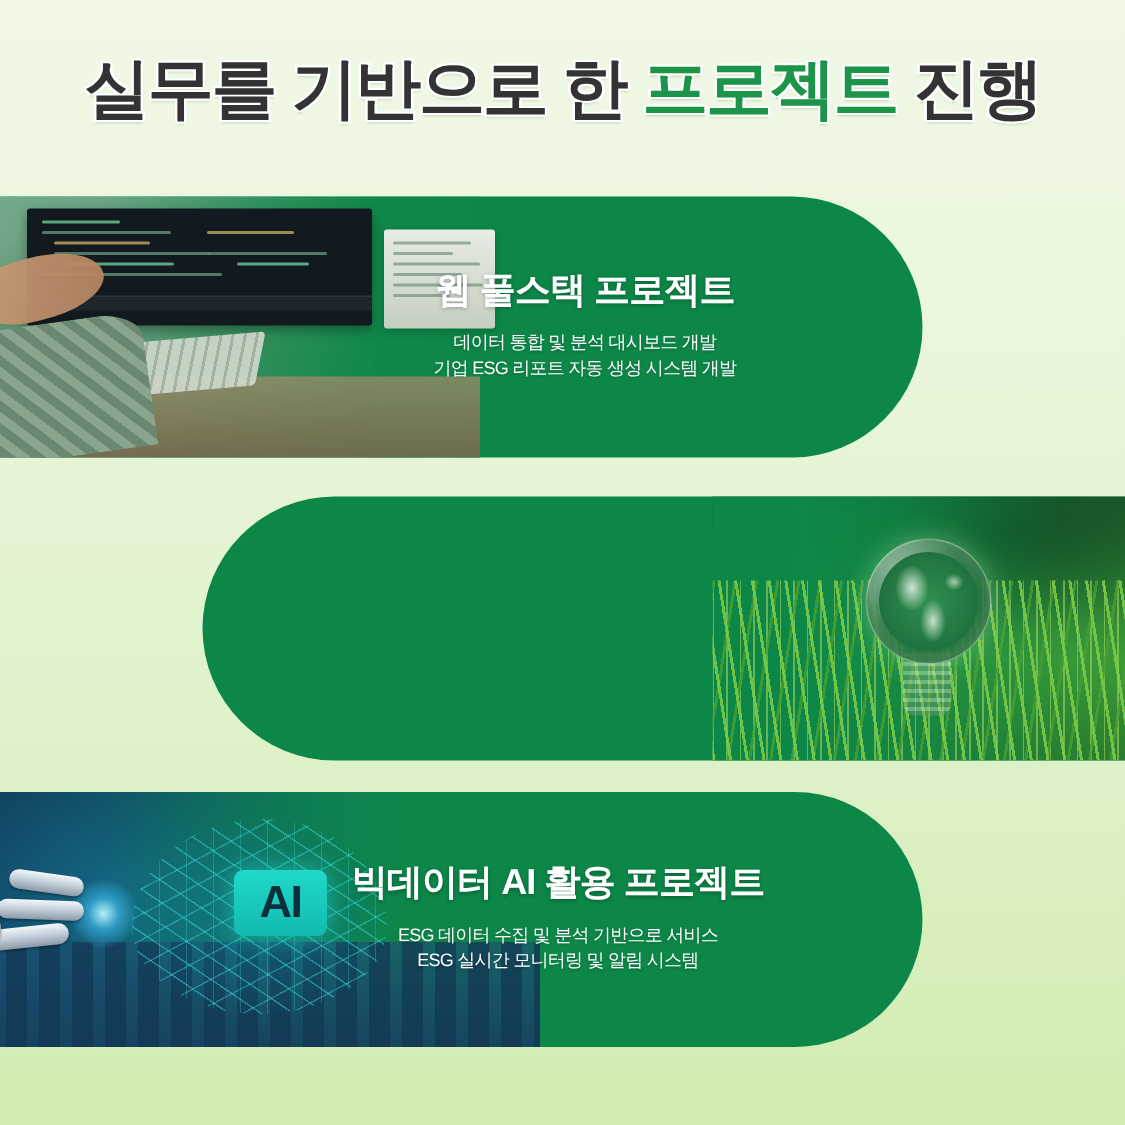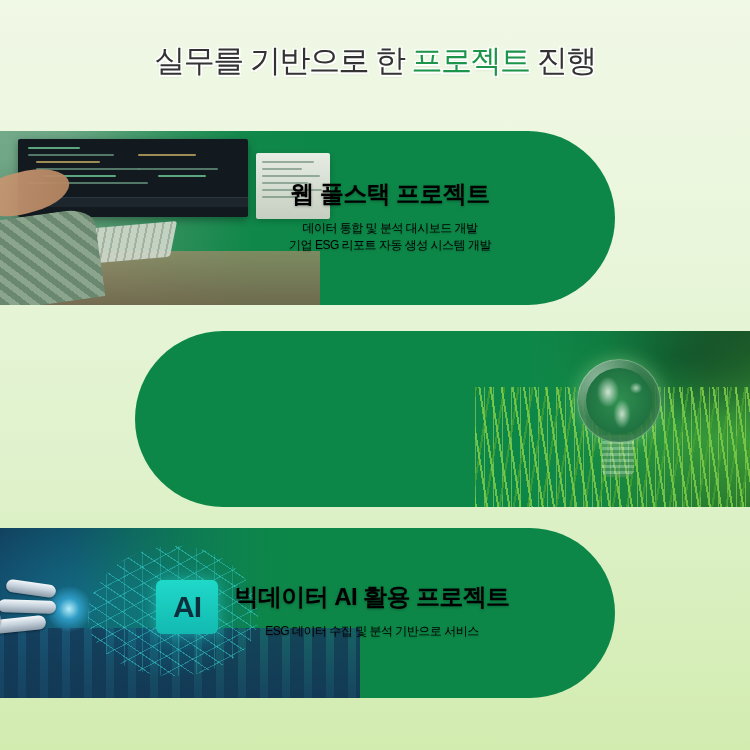--- a/index.html
+++ b/index.html
@@ -26,22 +26,22 @@
     position: absolute;
     top: 0;
     left: 0;
     width: 750px;
     height: 120px;
     display: flex;
     align-items: center;
     justify-content: center;
   }
   .title {
-    font-size: 31px;
-    font-weight: 400;
+    font-size: 44px;
+    font-weight: 700;
     letter-spacing: -1.5px;
     white-space: nowrap;
     line-height: 1;
     color: #333333;
     text-shadow:
       -1.5px -1.5px 0 rgba(255,255,255,0.95),
        1.5px -1.5px 0 rgba(255,255,255,0.95),
       -1.5px  1.5px 0 rgba(255,255,255,0.95),
        1.5px  1.5px 0 rgba(255,255,255,0.95),
        0 2px 2px rgba(120,150,100,0.35);
@@ -264,21 +264,21 @@
       repeating-linear-gradient(34deg, rgba(60,220,220,0.45) 0 1px, rgba(60,220,220,0) 1px 12px),
       repeating-linear-gradient(-28deg, rgba(60,220,220,0.38) 0 1px, rgba(60,220,220,0) 1px 15px),
       repeating-linear-gradient(90deg, rgba(60,220,220,0.28) 0 1px, rgba(60,220,220,0) 1px 18px),
       radial-gradient(ellipse at 50% 50%, rgba(18,120,150,0.55), rgba(18,120,150,0) 75%);
   }
   .ai-chip {
     position: absolute;
     left: 196px;
     top: 52px;
     width: 62px;
-    height: 54px;
+    height: 44px;
     border-radius: 6px;
     background: linear-gradient(180deg, #1fd9c9, #13b9b0);
     display: flex;
     align-items: center;
     justify-content: center;
     box-shadow: 0 0 16px rgba(40,230,210,0.55);
   }
   .ai-chip span {
     font-size: 30px;
     font-weight: 800;
@@ -316,21 +316,21 @@
 
   
   .card-text {
     position: absolute;
     top: 0;
     bottom: 0;
     display: flex;
     flex-direction: column;
     align-items: center;
     justify-content: center;
-    color: #000000;
+    color: #ffffff;
     z-index: 4;
   }
   .card-1 .card-text { left: 250px; right: 45px; }
   .card-2 .card-text { left: 45px;  right: 220px; }
   .card-3 .card-text { left: 214px; right: 45px; }
 
   .card-title {
     font-size: 24px;
     font-weight: 800;
     letter-spacing: -0.6px;
@@ -413,16 +413,17 @@
       <div class="ai-hand">
           <i></i>
           <i></i>
           <i></i>
           <i></i>
         </div>
     </div>
     <div class="card-text">
       <div class="card-title">빅데이터 AI 활용 프로젝트</div>
       <div class="card-line">ESG 데이터 수집 및 분석 기반으로 서비스</div>
+      <div class="card-line">ESG 실시간 모니터링 및 알림 시스템</div>
     </div>
   </div>
 
 </div>
 
 </body></html>

